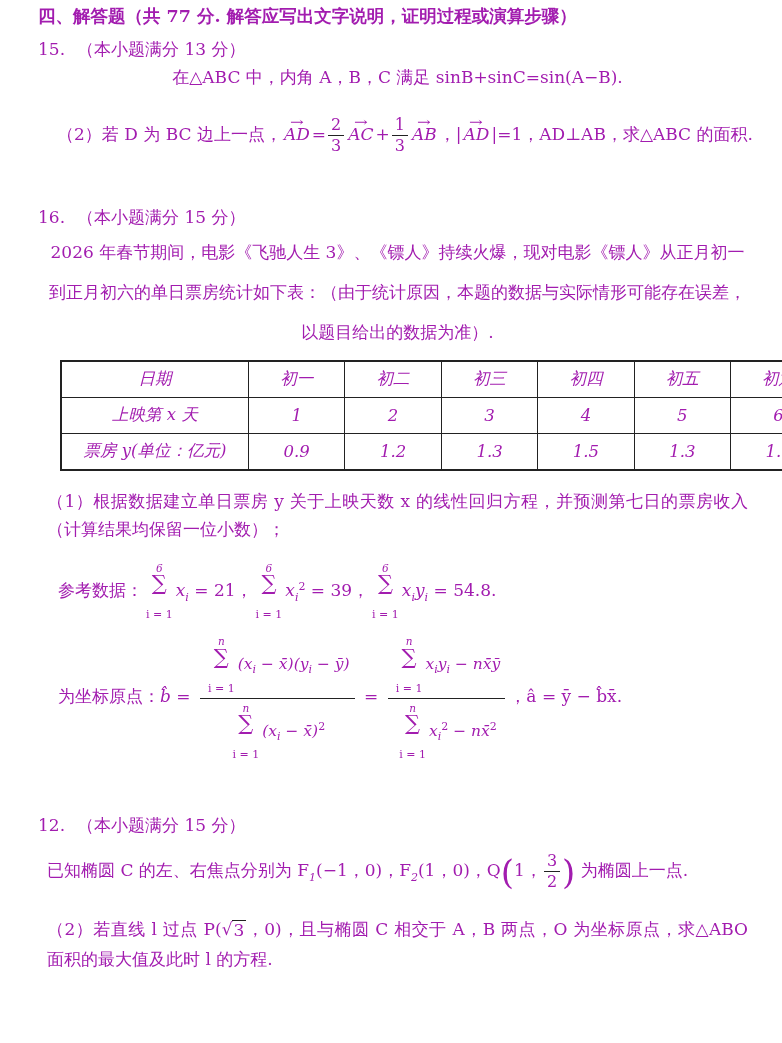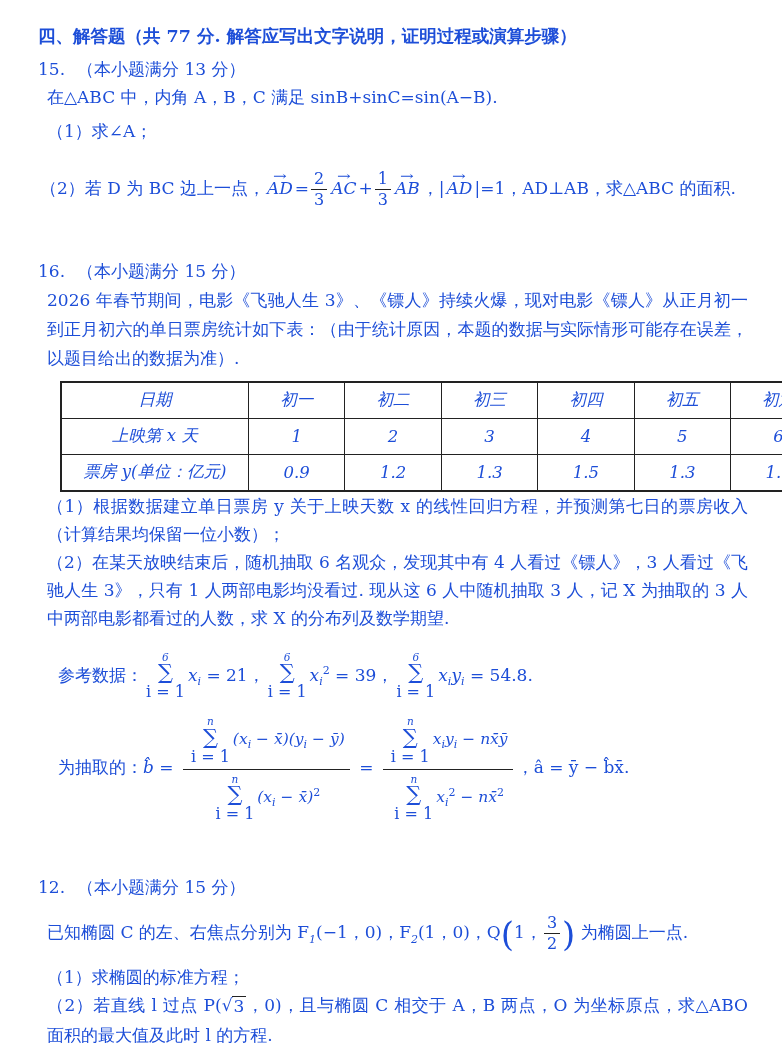--- a/index.html
+++ b/index.html
@@ -1,50 +1,50 @@
 <!DOCTYPE html>
 <html><head>
 <meta charset="utf-8">
 <style>
   html,body{margin:0;padding:0;background:#e9e9e9;}
   .page{
-    width:782px;height:1043px;background:#fff;color:#1d4ed8;
+    width:782px;height:1043px;background:#fff;color:#a21caf;
     font-family:"DejaVu Serif","Liberation Serif",serif;
     font-size:17px;box-sizing:border-box;
-    padding:24px 34px 0 38px;position:relative;overflow:hidden;
+    padding:4px 34px 0 38px;position:relative;overflow:hidden;
     margin:0 auto;
   }
   .section-header{font-weight:bold;line-height:24px;font-size:17.5px;}
   .qrow{margin:0;line-height:26px;}
   .qnum{display:inline-block;min-width:20px;margin-right:12px;}
   .para{margin:0 0 0 9px;line-height:28px;text-align:justify;}
   .line{margin:0 0 0 9px;line-height:26px;white-space:nowrap;}
-  .intro-para{line-height:29px;}
-  .mt2{margin-top:2px;} .mt4{margin-top:4px;} .mt6{margin-top:0;}
+  .intro-para{line-height:40px;}
+  .mt2{margin-top:2px;text-align:center;} .mt4{margin-top:4px;} .mt6{margin-top:16px;}
   .mt8{margin-top:8px;}
   .gap-q16{margin-top:48px;} .gap-q17{margin-top:46px;}
   .mi{font-style:italic;}
   sub,sup{font-size:11px;}
   sub.mi{font-style:italic;}
   
   .sfrac{display:inline-flex;flex-direction:column;align-items:center;
     vertical-align:middle;line-height:1.15;margin:0 2px;font-size:16px;}
   .sfrac .fn{border-bottom:1.4px solid #222;padding:0 3px 1px;text-align:center;}
   .sfrac .fd{padding-top:1px;text-align:center;}
   
   .vec{position:relative;display:inline-block;font-style:italic;margin:0 2px;}
   .vec .arr{position:absolute;top:-0.78em;left:50%;
     transform:translateX(-50%) scaleX(1.35);font-size:0.72em;font-style:normal;}
-  .mathline{margin:14px 0 0 2px;line-height:1.2;white-space:nowrap;padding-top:12px;}
+  .mathline{margin:14px 0 0 19px;line-height:1.2;white-space:nowrap;padding-top:12px;}
   
   .sum{display:inline-flex;flex-direction:column;align-items:center;
     vertical-align:middle;line-height:1;margin:0 3px;}
   .sum .lt{font-size:10.5px;font-style:italic;margin-bottom:1px;}
   .sum .sg{font-size:21px;line-height:0.95;font-style:normal;}
-  .sum .lb{font-size:16px;margin-top:1px;}
+  .sum .lb{font-size:11px;margin-top:15px;}
   
   .bigfrac{display:inline-flex;flex-direction:column;align-items:center;
     vertical-align:middle;margin:0 4px;font-size:15.5px;}
   .bigfrac .num{border-bottom:1.4px solid #222;padding:0 5px 4px;white-space:nowrap;text-align:center;}
   .bigfrac .den{padding-top:4px;white-space:nowrap;text-align:center;}
   .formula-row{white-space:nowrap;line-height:1.2;}
   .ref-indent{margin-left:20px;}
   .refdata-row{margin-top:10px;padding:10px 0 6px;}
   .refformula-row{margin-top:4px;padding:6px 0;}
   
@@ -66,21 +66,20 @@
 
 <div class="page">
 
   <div class="section-header">
     <span>四、解答题（共 77 分. 解答应写出文字说明，证明过程或演算步骤）</span>
   </div>
 
   <div>
     <p class="qrow mt8"><span class="qnum">15.</span><span>（本小题满分 13 分）</span></p>
     <p class="line mt2"><span>在△ABC 中，内角 A，B，C 满足 sinB+sinC=sin(A−B).</span></p>
-    <p class="line mt8"><span>（1）求∠A；</span></p>
     <div class="mathline">
       <span>（2）若 D 为 BC 边上一点，</span><span class="vec"><span class="arr">→</span><span>AD</span></span><span>=</span><span class="sfrac">
           <span class="fn">2</span>
           <span class="fd">3</span>
         </span><span class="vec"><span class="arr">→</span><span>AC</span></span><span>+</span><span class="sfrac">
           <span class="fn">1</span>
           <span class="fd">3</span>
         </span><span class="vec"><span class="arr">→</span><span>AB</span></span><span>，</span><span>|</span><span class="vec"><span class="arr">→</span><span>AD</span></span><span>|=1，</span><span>AD⊥AB，求△ABC 的面积.</span>
     </div>
   </div>
@@ -115,40 +114,39 @@
         <td>1.2</td>
         <td>1.3</td>
         <td>1.5</td>
         <td>1.3</td>
         <td>1.6</td>
       </tr>
     </tbody>
       </table>
 
     <p class="para mt6"><span>（1）根据数据建立单日票房 y 关于上映天数 x 的线性回归方程，并预测第七日的票房收入（计算结果均保留一位小数）；</span></p>
-    <p class="para"><span>（2）在某天放映结束后，随机抽取 6 名观众，发现其中有 4 人看过《镖人》，3 人看过《飞驰人生 3》，只有 1 人两部电影均没看过. 现从这 6 人中随机抽取 3 人，记 X 为抽取的 3 人中两部电影都看过的人数，求 X 的分布列及数学期望.</span></p>
 
     <div class="formula-row ref-indent refdata-row">
       <span>参考数据：</span><span class="sum">
           <span class="lt">6</span>
           <span class="sg">∑</span>
           <span class="lb">i = 1</span>
         </span><span class="mi">x</span><sub class="mi">i</sub><span> = 21，</span><span class="sum">
           <span class="lt">6</span>
           <span class="sg">∑</span>
           <span class="lb">i = 1</span>
         </span><span class="mi">x</span><sub class="mi">i</sub><sup>2</sup><span> = 39，</span><span class="sum">
           <span class="lt">6</span>
           <span class="sg">∑</span>
           <span class="lb">i = 1</span>
         </span><span class="mi">x</span><sub class="mi">i</sub><span class="mi">y</span><sub class="mi">i</sub><span> = 54.8.</span>
     </div>
 
     <div class="formula-row ref-indent refformula-row">
-      <span>为抽取的：</span><span class="mi">b̂</span><span> = </span><span class="bigfrac">
+      <span>为坐标原点：</span><span class="mi">b̂</span><span> = </span><span class="bigfrac">
           <span class="num"><span class="sum">
               <span class="lt mi">n</span>
               <span class="sg">∑</span>
               <span class="lb">i = 1</span>
             </span><span class="mi">(x</span><sub class="mi">i</sub><span class="mi"> − x̄)(y</span><sub class="mi">i</sub><span class="mi"> − ȳ)</span></span>
           <span class="den"><span class="sum">
               <span class="lt mi">n</span>
               <span class="sg">∑</span>
               <span class="lb">i = 1</span>
             </span><span class="mi">(x</span><sub class="mi">i</sub><span class="mi"> − x̄)</span><sup>2</sup></span>
@@ -168,20 +166,19 @@
   </div>
 
   <div class="gap-q17">
     <p class="qrow"><span class="qnum">12.</span><span>（本小题满分 15 分）</span></p>
     <div class="formula-row q17-intro-row">
       <span>已知椭圆 C 的左、右焦点分别为 F</span><sub class="mi">1</sub><span>(−1，0)，F</span><sub class="mi">2</sub><span>(1，0)，Q</span><span class="bigp">(</span><span>1，</span><span class="sfrac">
           <span class="fn">3</span>
           <span class="fd">2</span>
         </span><span class="bigp">)</span><span> 为椭圆上一点.</span>
     </div>
-    <p class="line mt4"><span>（1）求椭圆的标准方程；</span></p>
     <p class="para mt6" style="line-height:30px;"><span>（2）若直线 l 过点 P(</span><span class="sqrt">
           <span class="sgn">√</span>
           <span class="rad">3</span>
         </span><span>，0)，且与椭圆 C 相交于 A，B 两点，O 为坐标原点，求△ABO 面积的最大值及此时 l 的方程.</span></p>
   </div>
 
 </div>
 
 </body></html>

